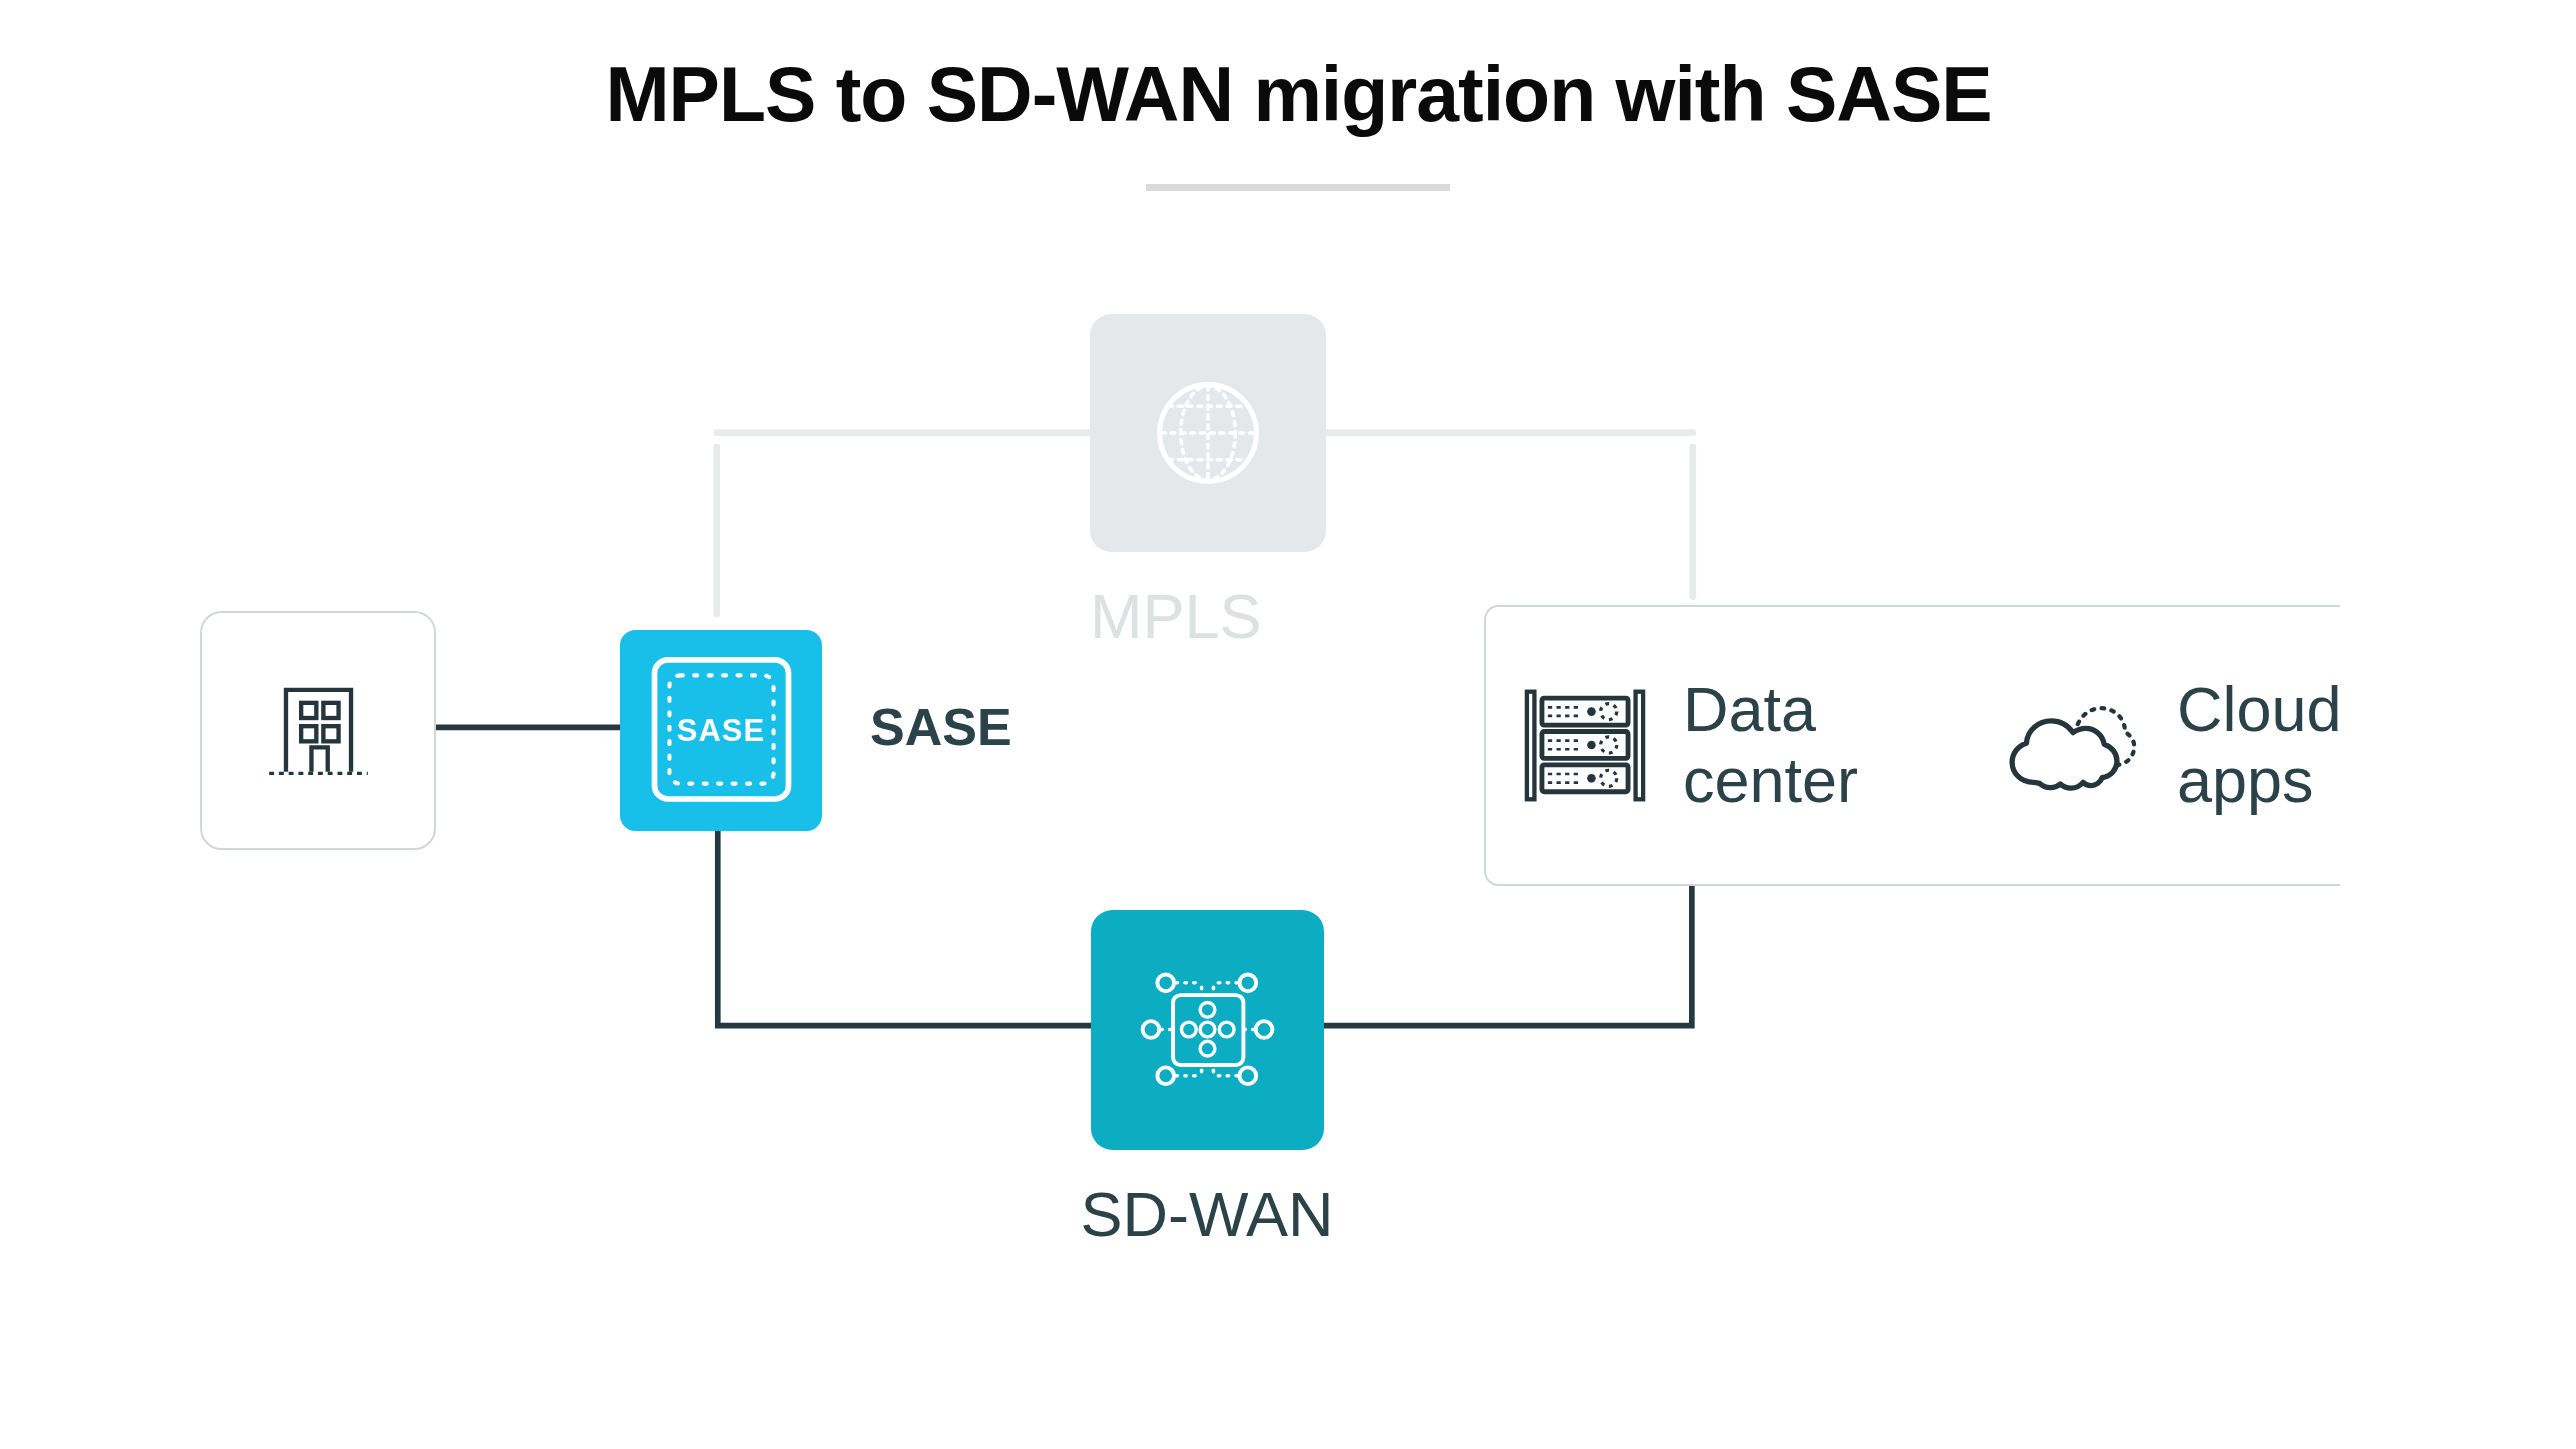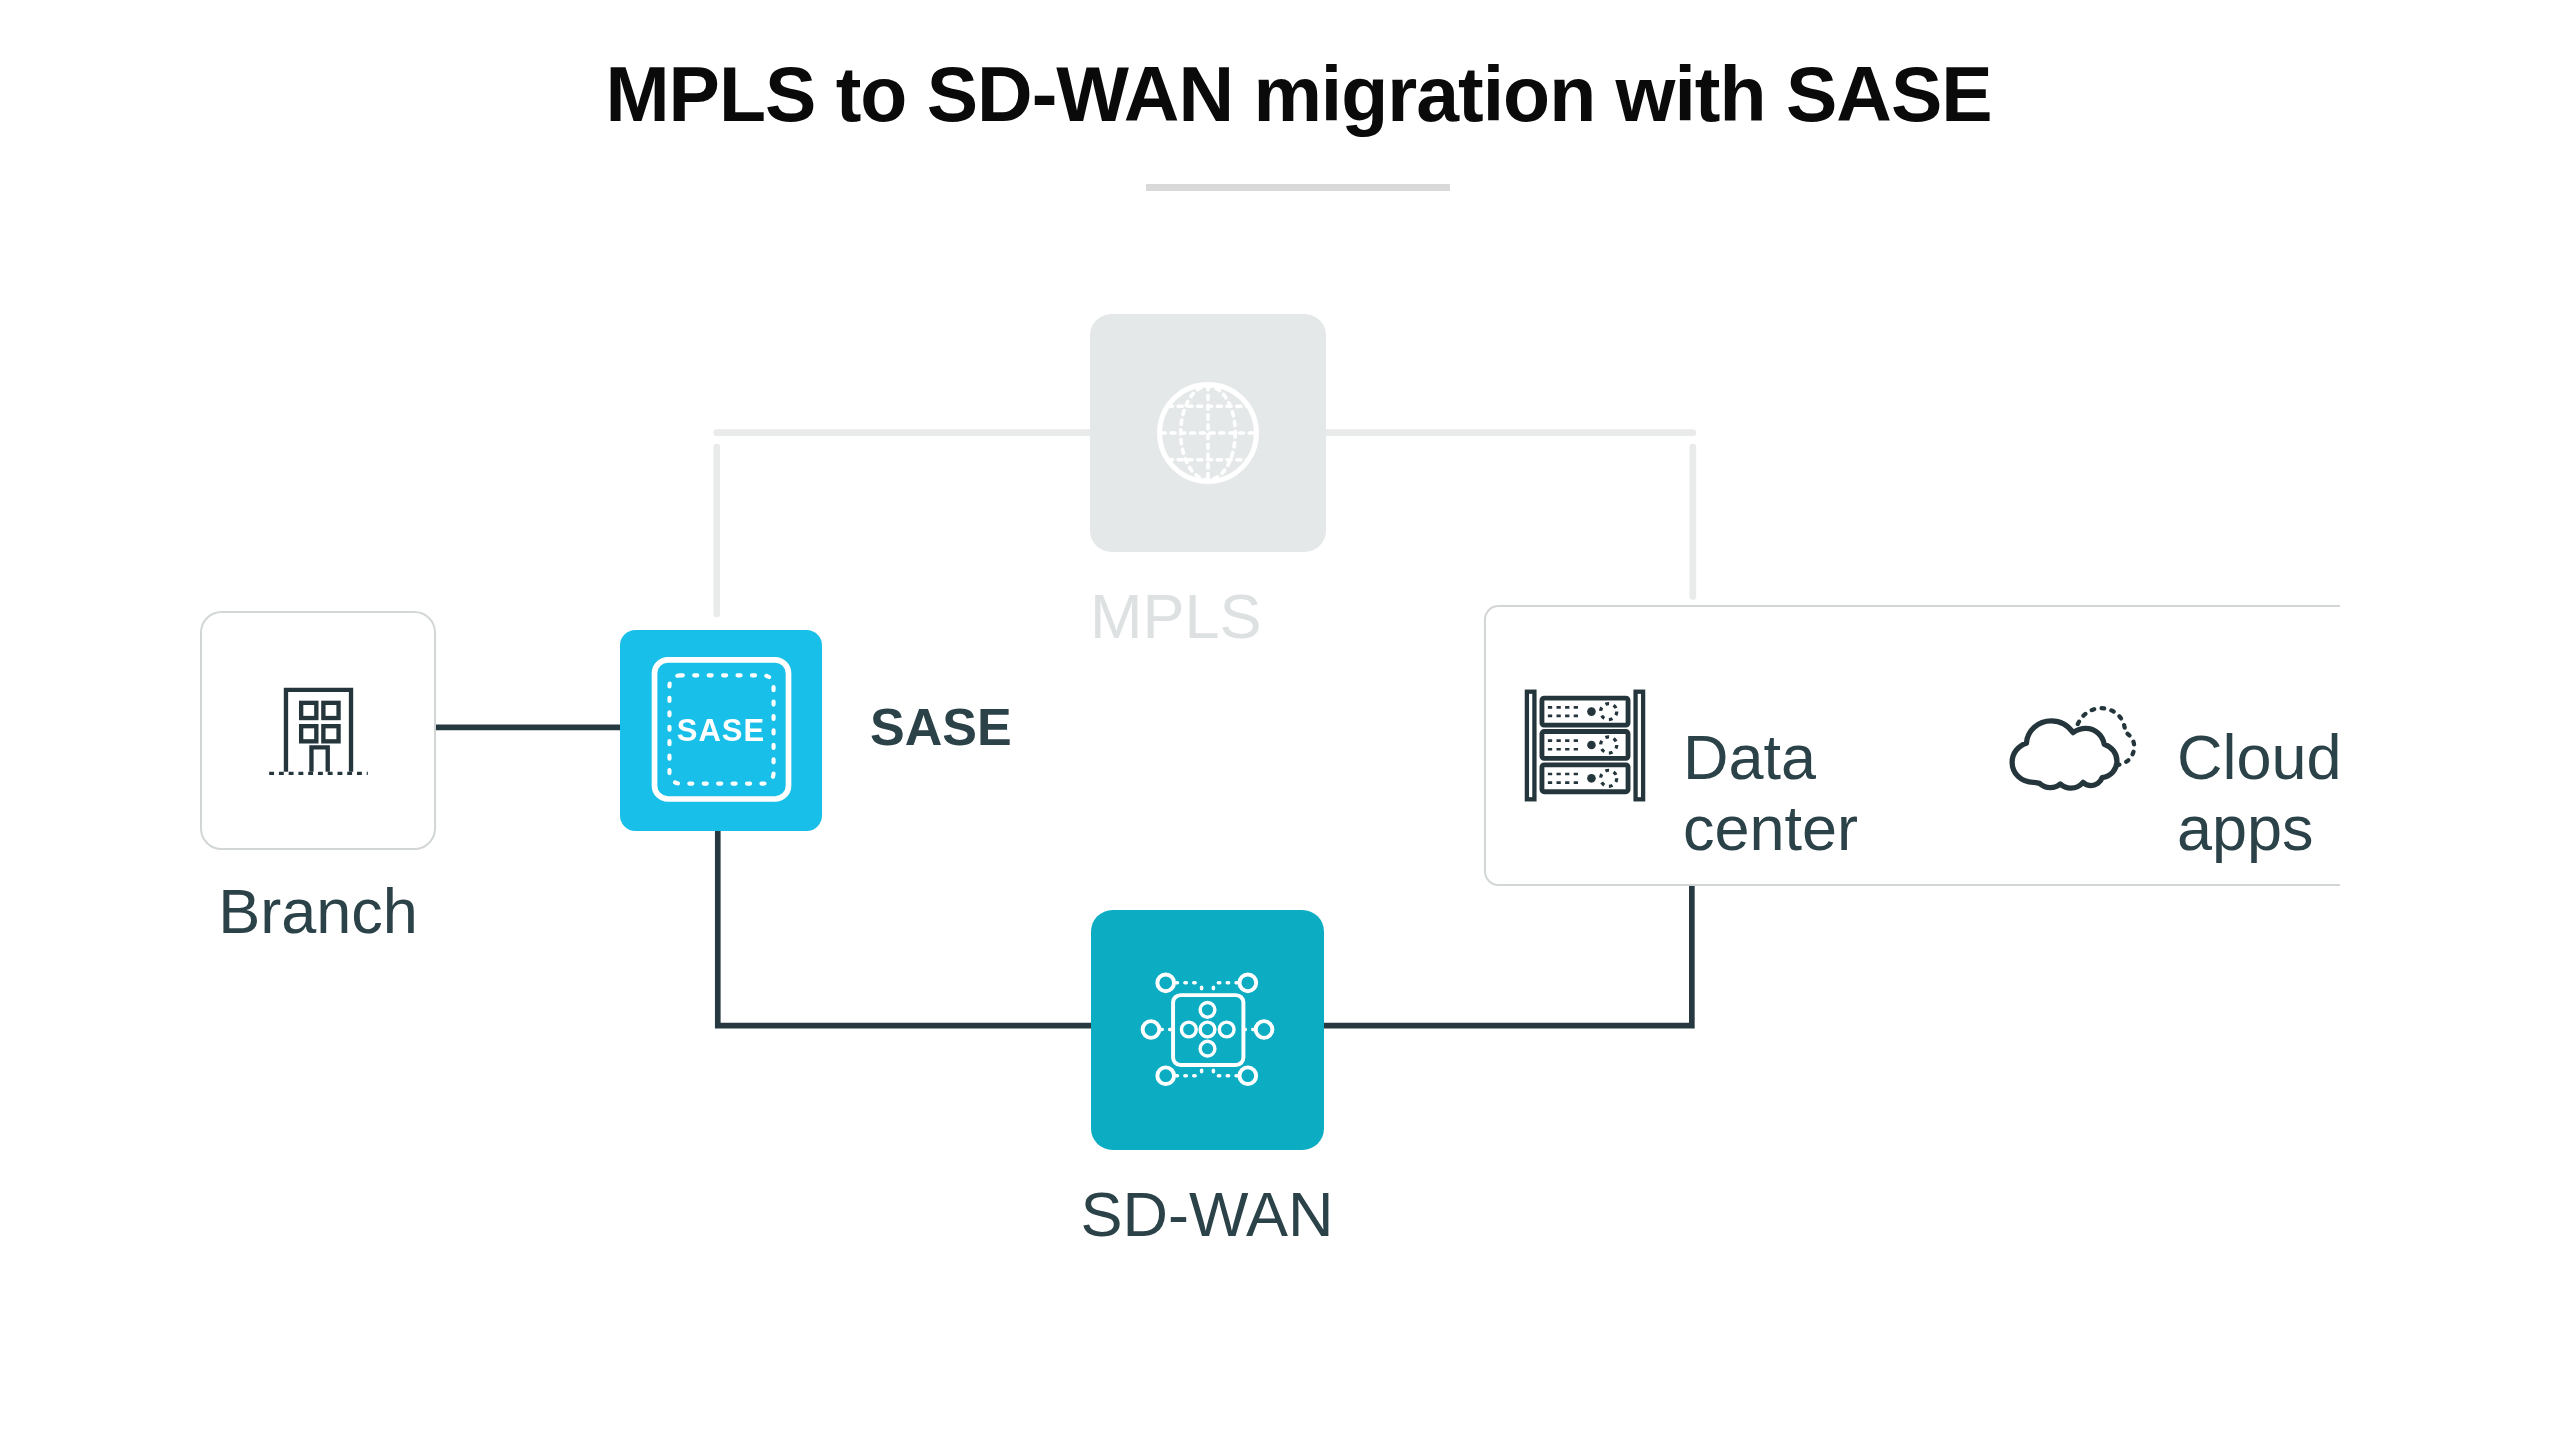--- a/index.html
+++ b/index.html
@@ -83,21 +83,20 @@
     font-size:52px;font-weight:700;
     color:var(--label-text);
   }
   .service-icon{position:absolute;}
   .server-rack-icon{left:37px;top:82px;}
   .cloud-icon{left:516px;top:97px;}
   .service-label{
     position:absolute;top:67px;width:222px;
     font-size:63px;font-weight:500;line-height:71px;
     color:var(--label-text);
-    margin-top:48px;
   }
   .datacenter-label{left:197px;}
   .cloudapps-label{left:691px;}
 </style>
 </head>
 <body>
 
 <div class="canvas">
 
   <div class="page-title">MPLS to SD-WAN migration with SASE</div>
@@ -138,21 +137,20 @@
       <g stroke="#24363C" stroke-width="8">
         <rect x="63" y="34" width="28" height="28"></rect>
         <rect x="104" y="34" width="28" height="28"></rect>
         <rect x="63" y="77" width="28" height="28"></rect>
         <rect x="104" y="77" width="28" height="28"></rect>
       </g>
       <path d="M82,161 V116 H112 V161" stroke="#24363C" stroke-width="8"></path>
       <line x1="4" y1="164" x2="186" y2="164" stroke="#24363C" stroke-width="6" stroke-dasharray="9 9"></line>
     </svg>
   </div>
-  <div class="node-label branch-label">Branch</div>
 
   <div class="node sase-box">
     <svg class="sase-frame" width="202" height="201" viewBox="0 0 392 390" fill="none">
       <rect x="67" y="58" width="260" height="270" rx="26" stroke="#FFFFFF" stroke-width="11"></rect>
       <rect x="96" y="88" width="202" height="210" rx="20" stroke="#FFFFFF" stroke-width="8" stroke-linecap="round" stroke-dasharray="6 22"></rect>
     </svg>
     <div class="sase-badge-text">SASE</div>
   </div>
   <div class="sase-side-label">SASE</div>
 

